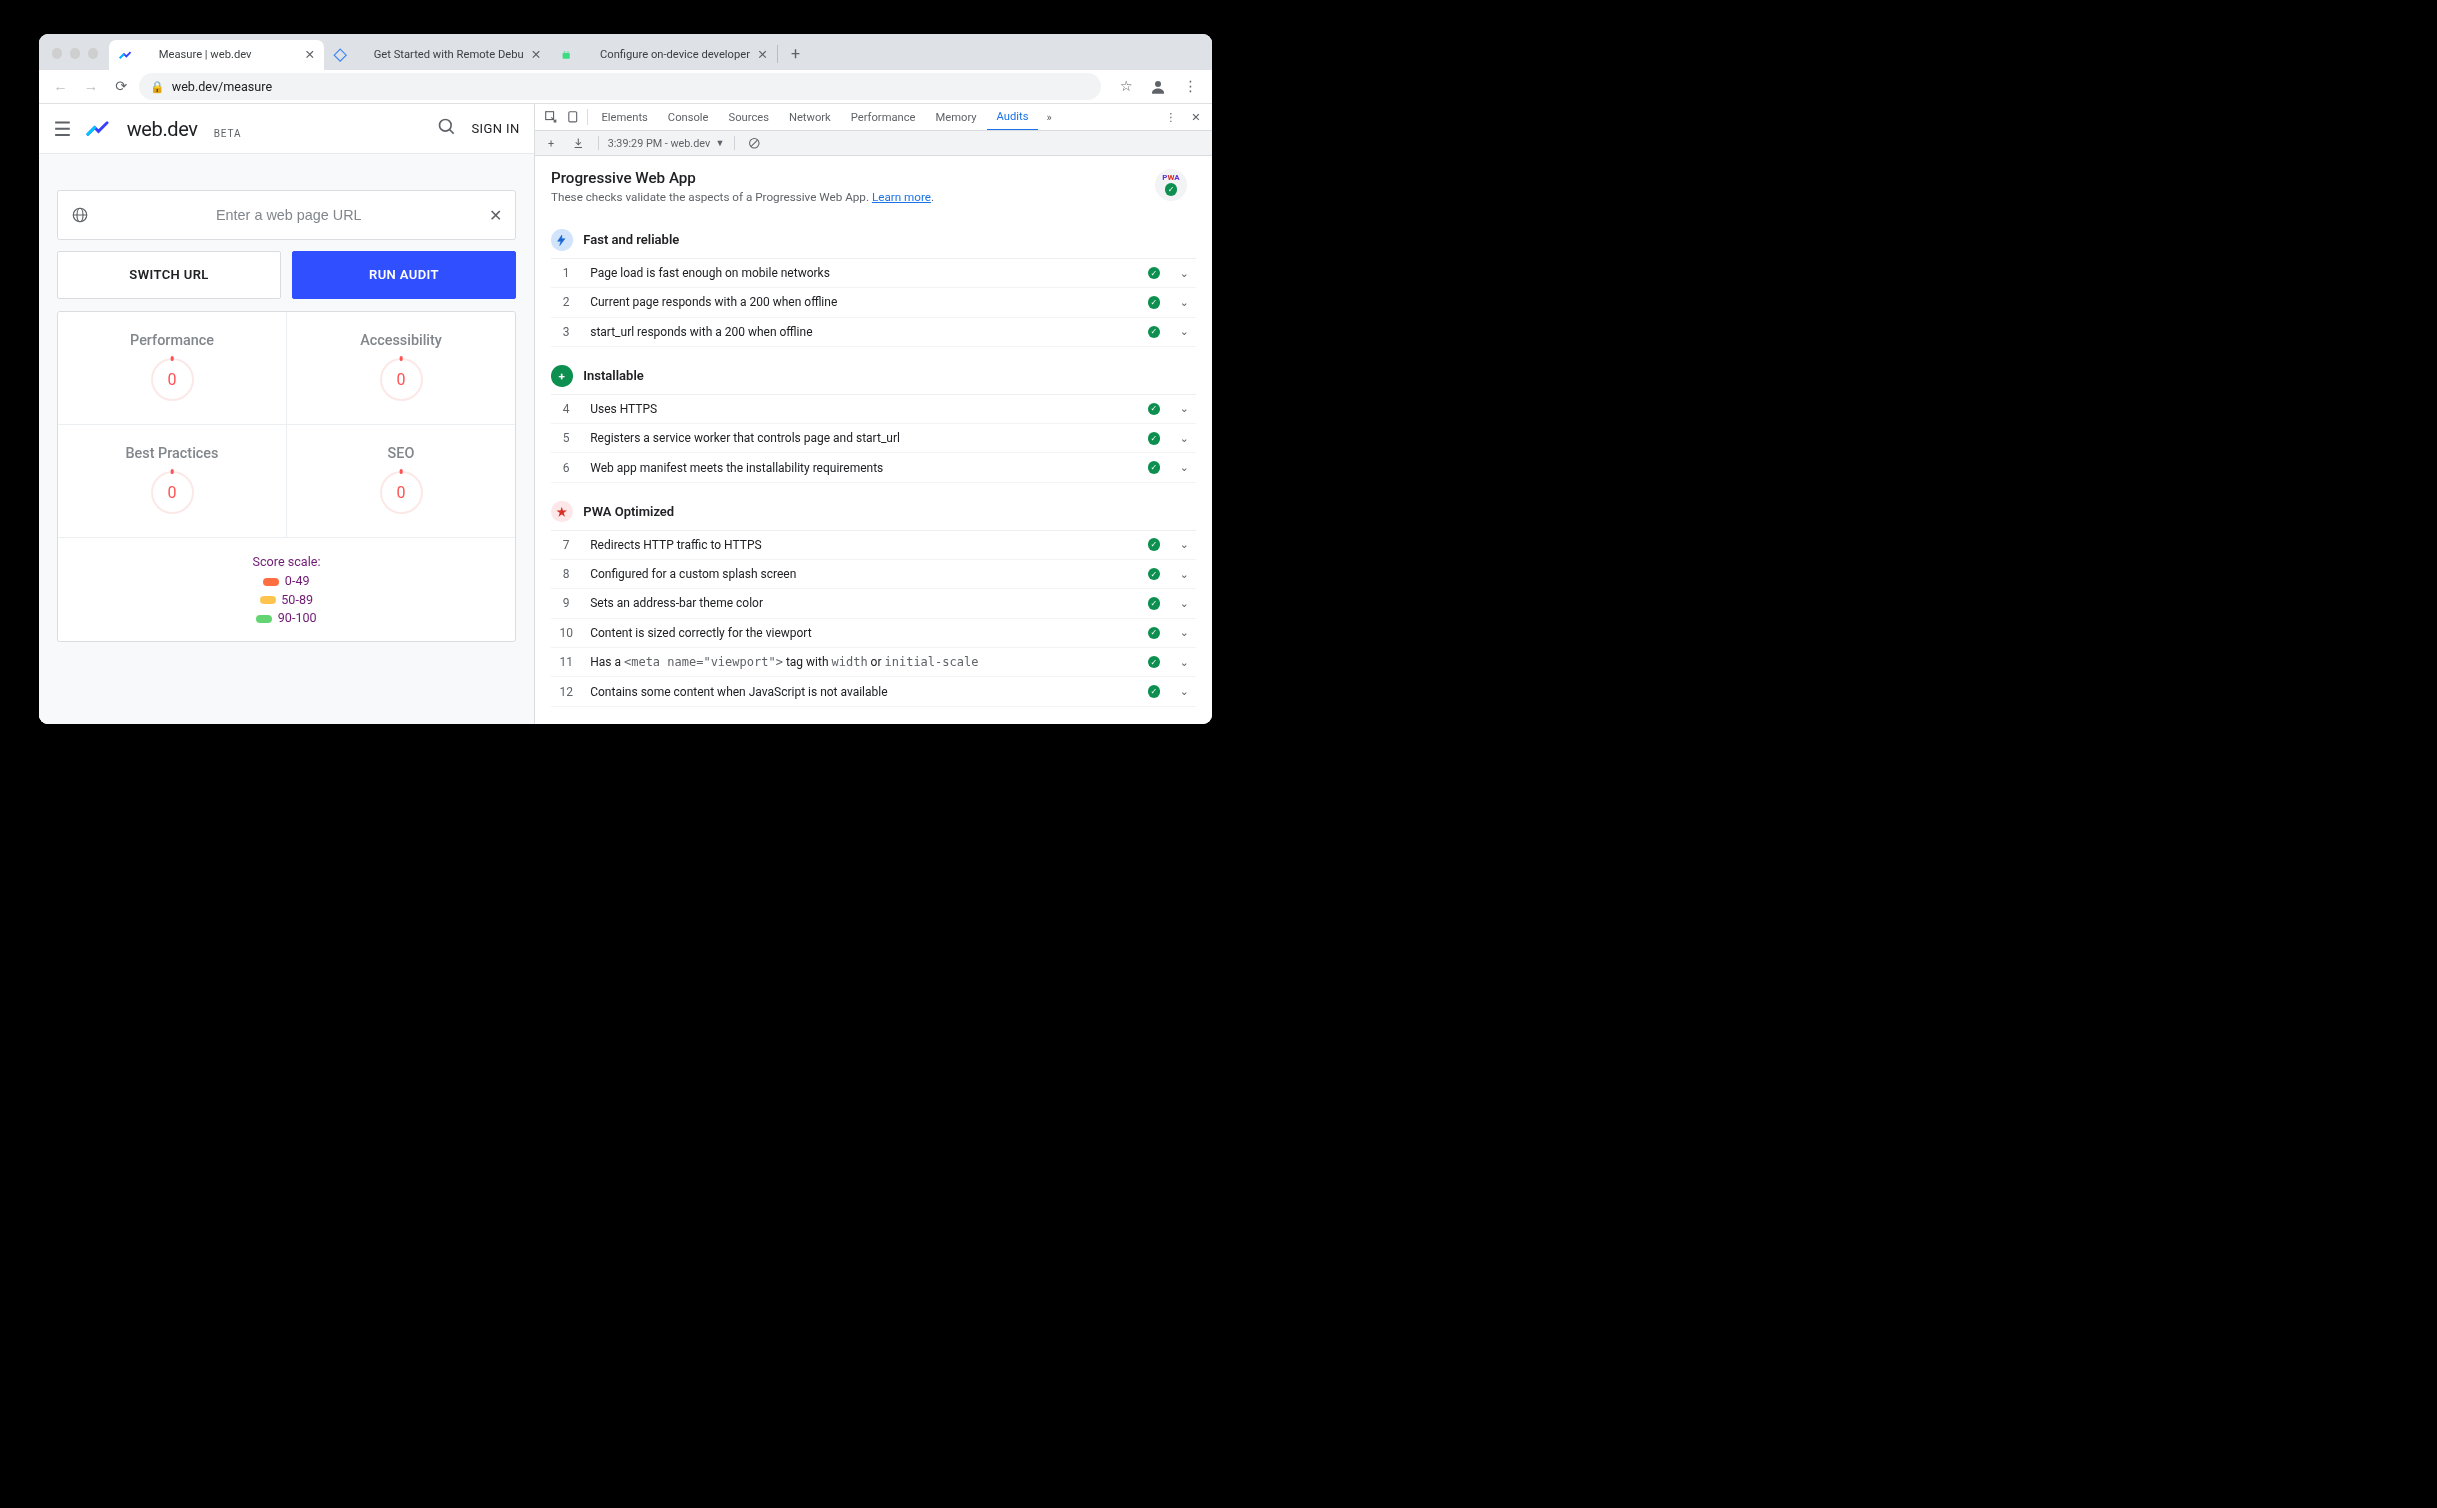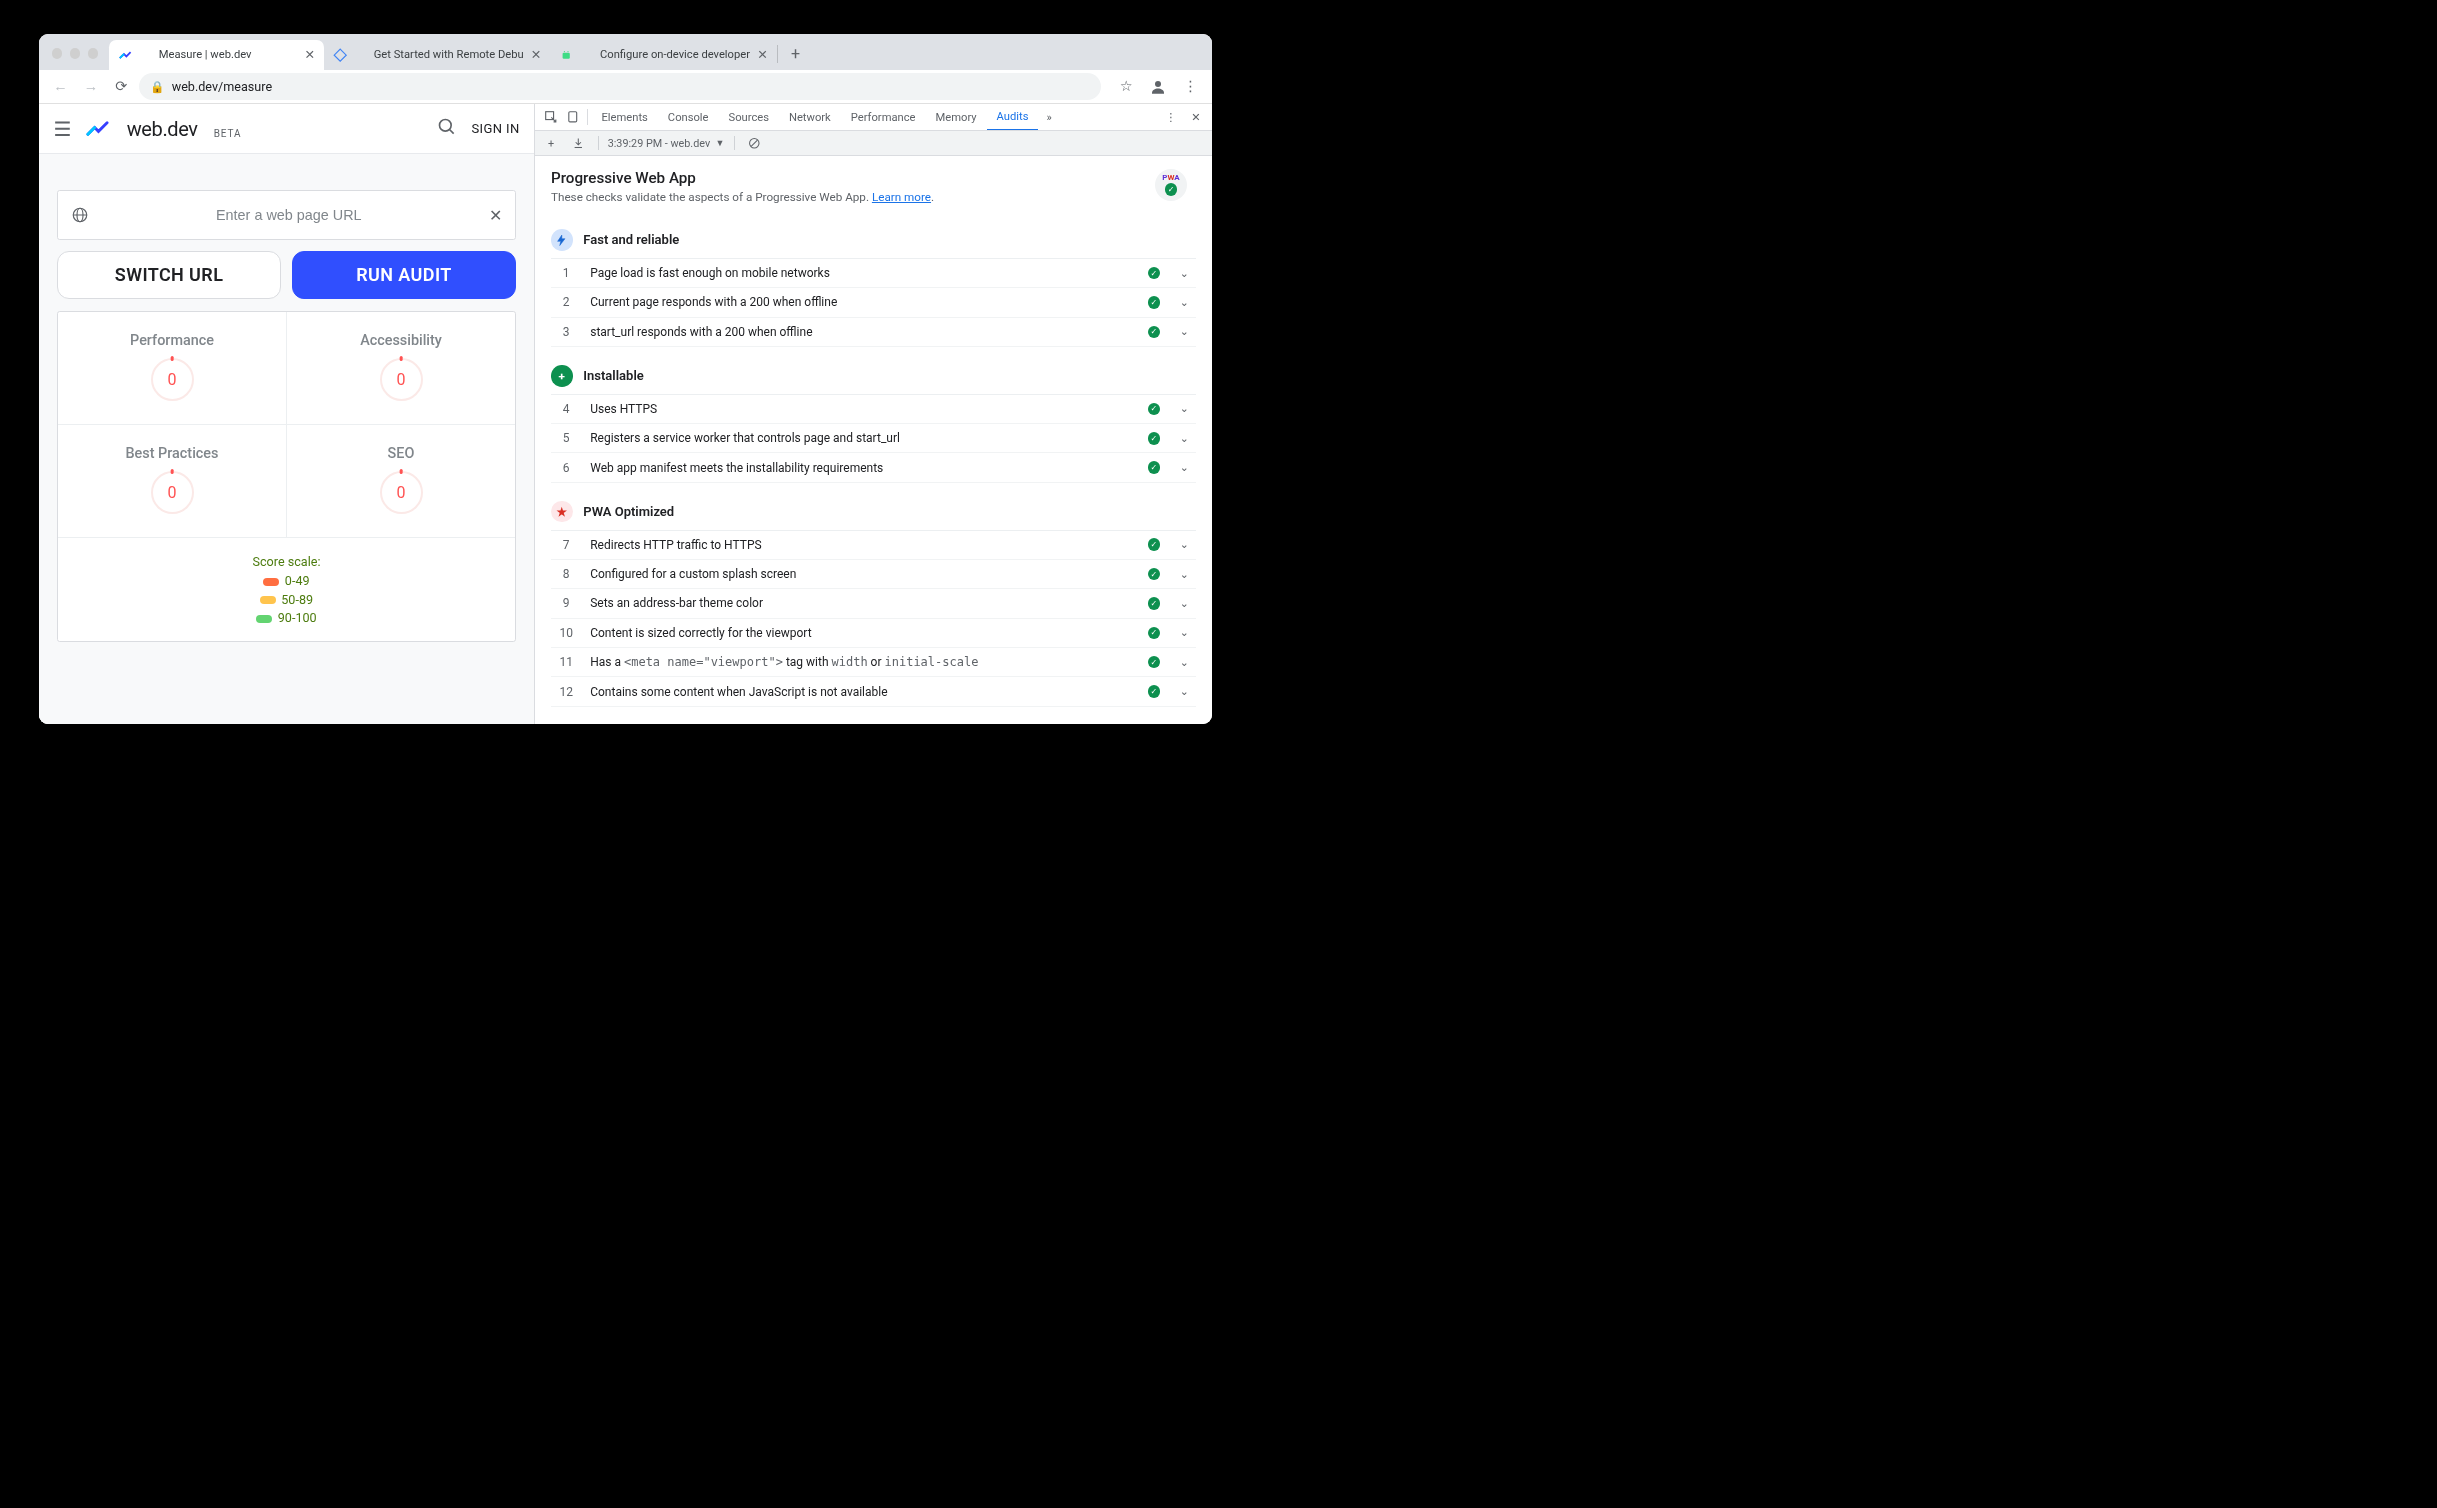--- a/index.html
+++ b/index.html
@@ -116,22 +116,22 @@
   }
   .url-row input {
     flex:1; border:none; outline:none; font-size:14.4px; color:#202124;
     background:transparent;
     text-align:center;
   }
   .url-row input::placeholder { color:#80868b; }
   .url-clear { color:#5f6368; font-size:16px; cursor:pointer; }
   .btn-row { display:flex; gap:10.8px; margin:10.8px 0 12.6px; }
   .btn {
-    flex:1; height:48px; border-radius:12px; border:0.9px solid #dadce0;
-    background:#fff; font-size:18px; font-weight:600; letter-spacing:0.4px;
+    flex:1; height:48px; border-radius:2px; border:0.9px solid #dadce0;
+    background:#fff; font-size:13px; font-weight:600; letter-spacing:0.4px;
     color:#202124; cursor:pointer; display:flex;align-items:center;justify-content:center;
   }
   .btn.primary { background:#304ffe; color:#fff; border-color:#304ffe; }
 
   .score-grid { background:#fff; border:0.9px solid #dadce0; border-radius:2.7px; }
   .score-row { display:flex; }
   .score-cell {
     flex:1; padding:20px 9px 23px; text-align:center;
     border-right:0.9px solid #eceff1; border-bottom:0.9px solid #eceff1;
   }
@@ -139,21 +139,21 @@
   .score-label { font-size:14.4px; color:#80868b; font-weight:500; margin-bottom:9px; }
   .score-gauge {
     width:43px;height:43px;border:2.7px solid #fbe9e7;border-radius:50%;
     margin:0 auto; display:flex;align-items:center;justify-content:center;
     color:#ff5252; font-size:16px; font-weight:400; position:relative;
   }
   .score-gauge::after{
     content:''; position:absolute; top:-4.5px; left:50%; width:2.7px;height:5.4px;
     background:#ff5252; border-radius:1.8px; transform:translateX(-50%);
   }
-  .score-legend { text-align:center; padding:16px 0 12.6px; font-size:12.6px; color:#4d7c0f; }
+  .score-legend { text-align:center; padding:16px 0 12.6px; font-size:12.6px; color:#701a75; }
   .legend-dot { display:inline-block; width:16px;height:8px;border-radius:4.5px; margin-right:5.4px; vertical-align:middle; }
   .legend-line { margin:3.6px 0; }
 
   
   .dt-tabs {
     height: 27px; border-bottom:0.9px solid #dadce0;
     display:flex; align-items:center; padding:0 5.4px; gap:0; font-size:11.2px; color:#5f6368;
   }
   .dt-tab { padding:0 10px; height:100%; display:flex;align-items:center; cursor:pointer; }
   .dt-tab.active { color:#1a73e8; border-bottom:1.8px solid #1a73e8; margin-bottom:-0.9px; }

